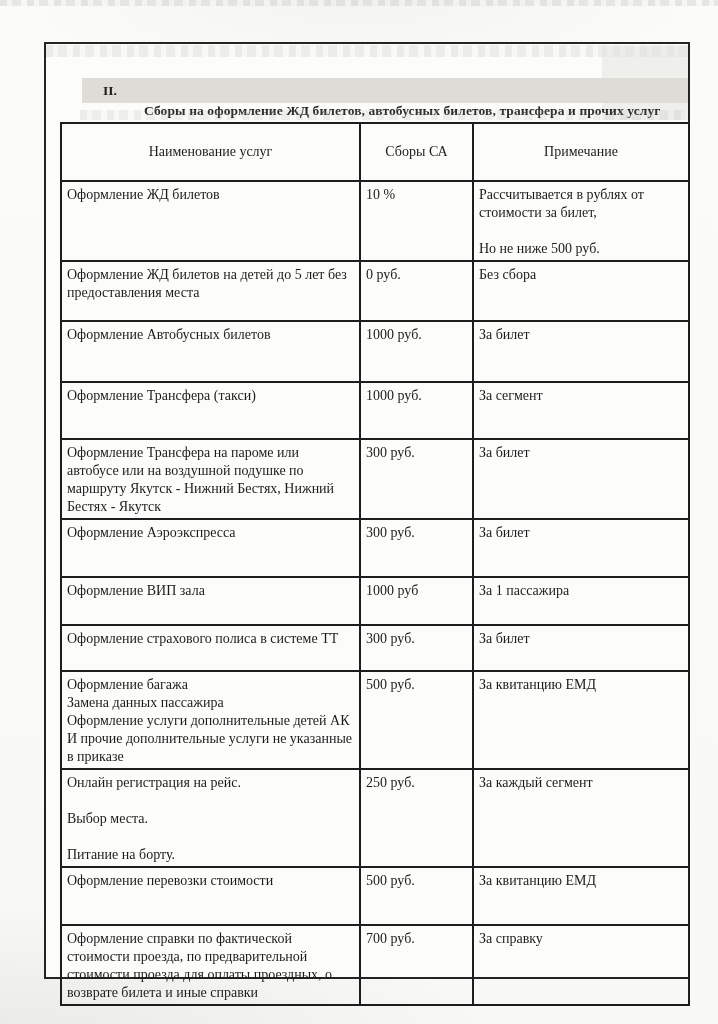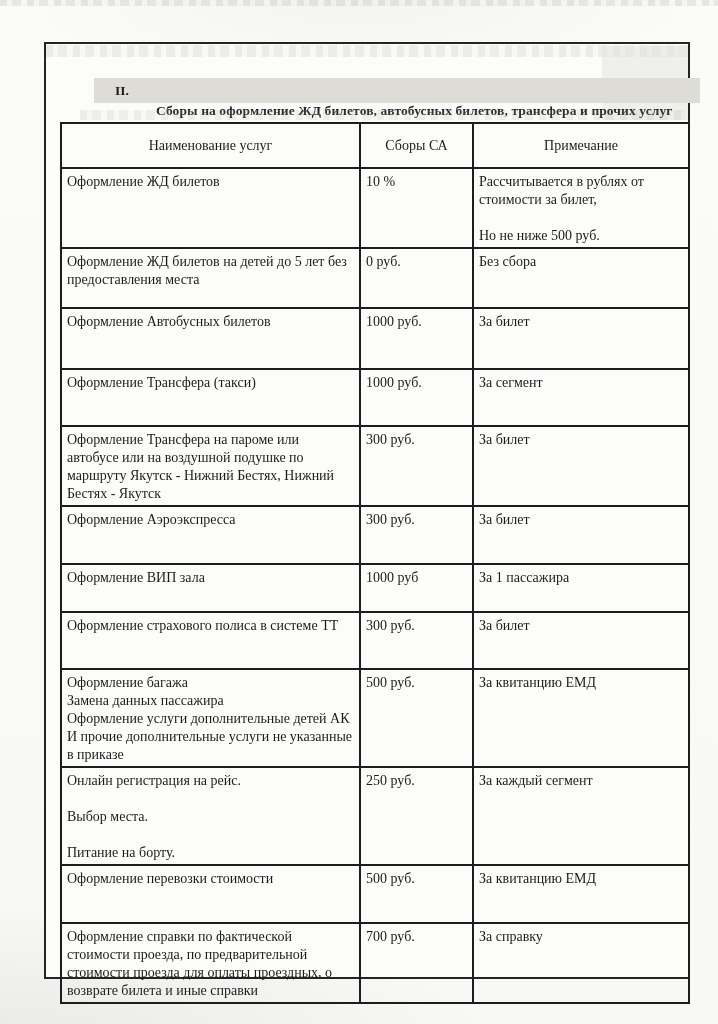--- a/index.html
+++ b/index.html
@@ -25,38 +25,38 @@
   }
   .noise-top{position:absolute;left:0;top:0;width:718px;height:6px;opacity:.65;}
   .frame{
     position:absolute;left:44px;top:42px;width:646px;height:937px;
     box-sizing:border-box;border:2px solid #242424;background:#fcfcfa;
   }
   .band1{position:absolute;left:0;top:1px;right:0;height:12px;opacity:.5;}
   .band2{position:absolute;left:34px;top:66px;width:606px;height:10px;opacity:.45;}
   .right-patch{position:absolute;right:0;top:2px;width:86px;height:74px;background:#e2e1dd;opacity:.5;}
   .title-bar{
-    position:absolute;left:48px;top:34px;width:606px;height:25px;
+    position:absolute;left:36px;top:34px;width:606px;height:25px;
     background:#dedcd7;display:flex;align-items:center;
     font-weight:bold;font-size:13.5px;white-space:nowrap;
   }
   .title-num{margin-left:21px;}
   .title-text{margin-left:27px;letter-spacing:.1px;margin-top:41px;}
   table.fees{
     position:absolute;left:14px;top:78px;width:628px;
     border-collapse:collapse;table-layout:fixed;
   }
   table.fees th, table.fees td{
     border:2px solid #1d1d1d;
     font-size:14px;line-height:18px;
     box-sizing:border-box;
   }
   table.fees th{
     font-weight:normal;text-align:center;vertical-align:middle;
-    height:45px;
+    height:58px;
   }
   table.fees td{
     vertical-align:top;text-align:left;
     padding:4px 5px 2px 5px;
   }
   td.fee-cell{text-align:center;padding-left:2px;padding-right:2px;}
   .ln{min-height:18px;}
 </style>
 </head>
 <body>
@@ -121,21 +121,21 @@
           <tr style="height: 58px;">
             <td class="service-cell">Оформление Аэроэкспресса</td>
             <td class="fee-cell">300 руб.</td>
             <td class="note-cell">За билет</td>
           </tr>
           <tr style="height: 48px;">
             <td class="service-cell">Оформление ВИП зала</td>
             <td class="fee-cell">1000 руб</td>
             <td class="note-cell">За 1 пассажира</td>
           </tr>
-          <tr style="height: 57px;">
+          <tr style="height: 46px;">
             <td class="service-cell">Оформление страхового полиса в системе ТТ</td>
             <td class="fee-cell">300 руб.</td>
             <td class="note-cell">За билет</td>
           </tr>
           <tr style="height: 82px; padding-left: 36px;">
             <td class="service-cell">
               <div class="ln">Оформление багажа</div>
               <div class="ln">Замена данных пассажира</div>
               <div class="ln">Оформление услуги дополнительные детей АК</div>
               <div class="ln">И прочие дополнительные услуги не указанные в приказе</div>

